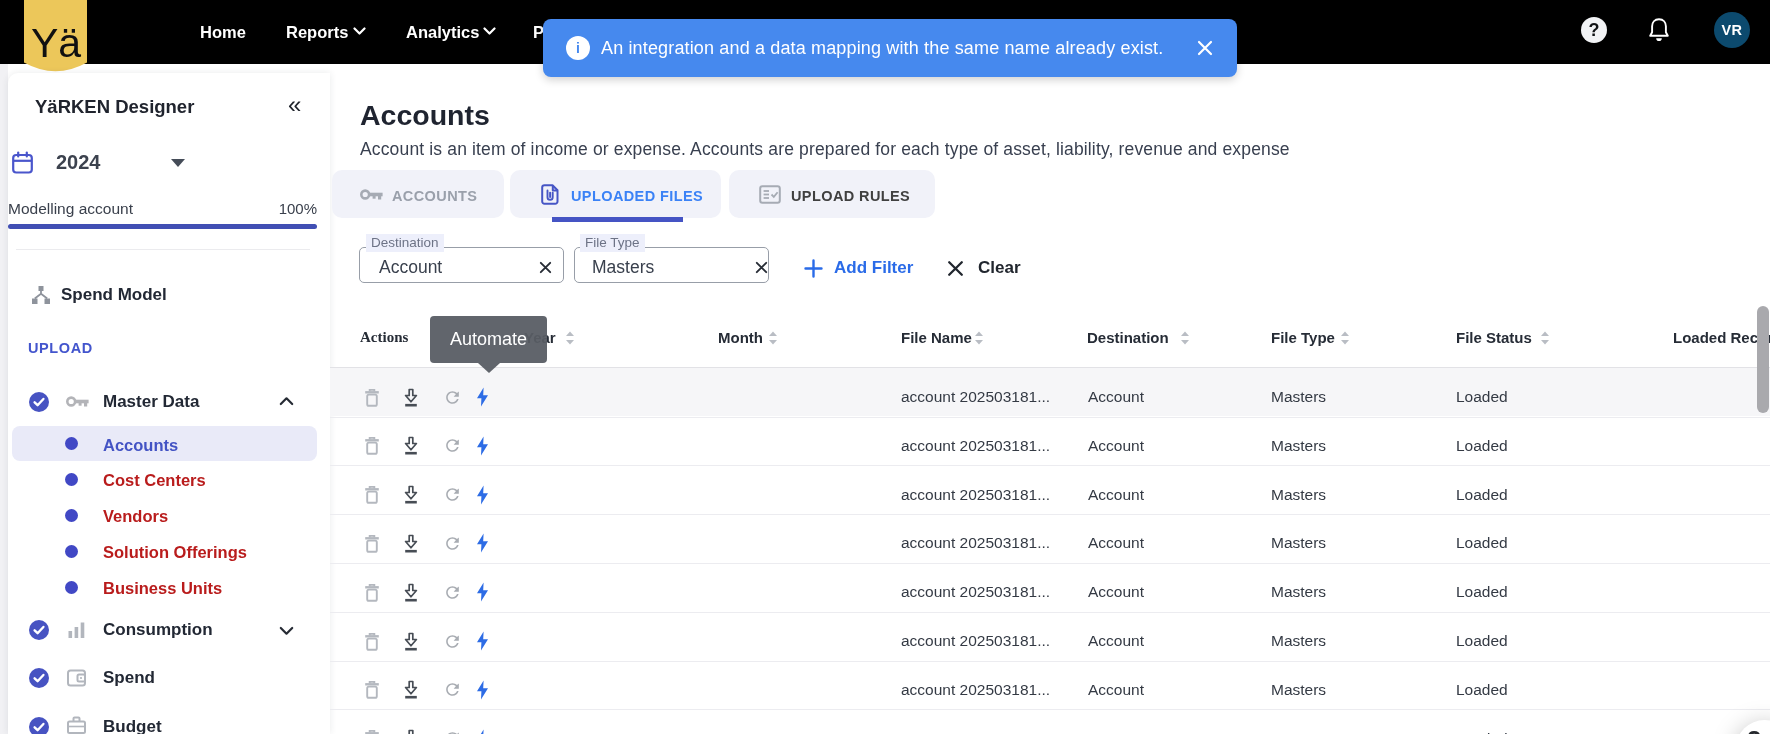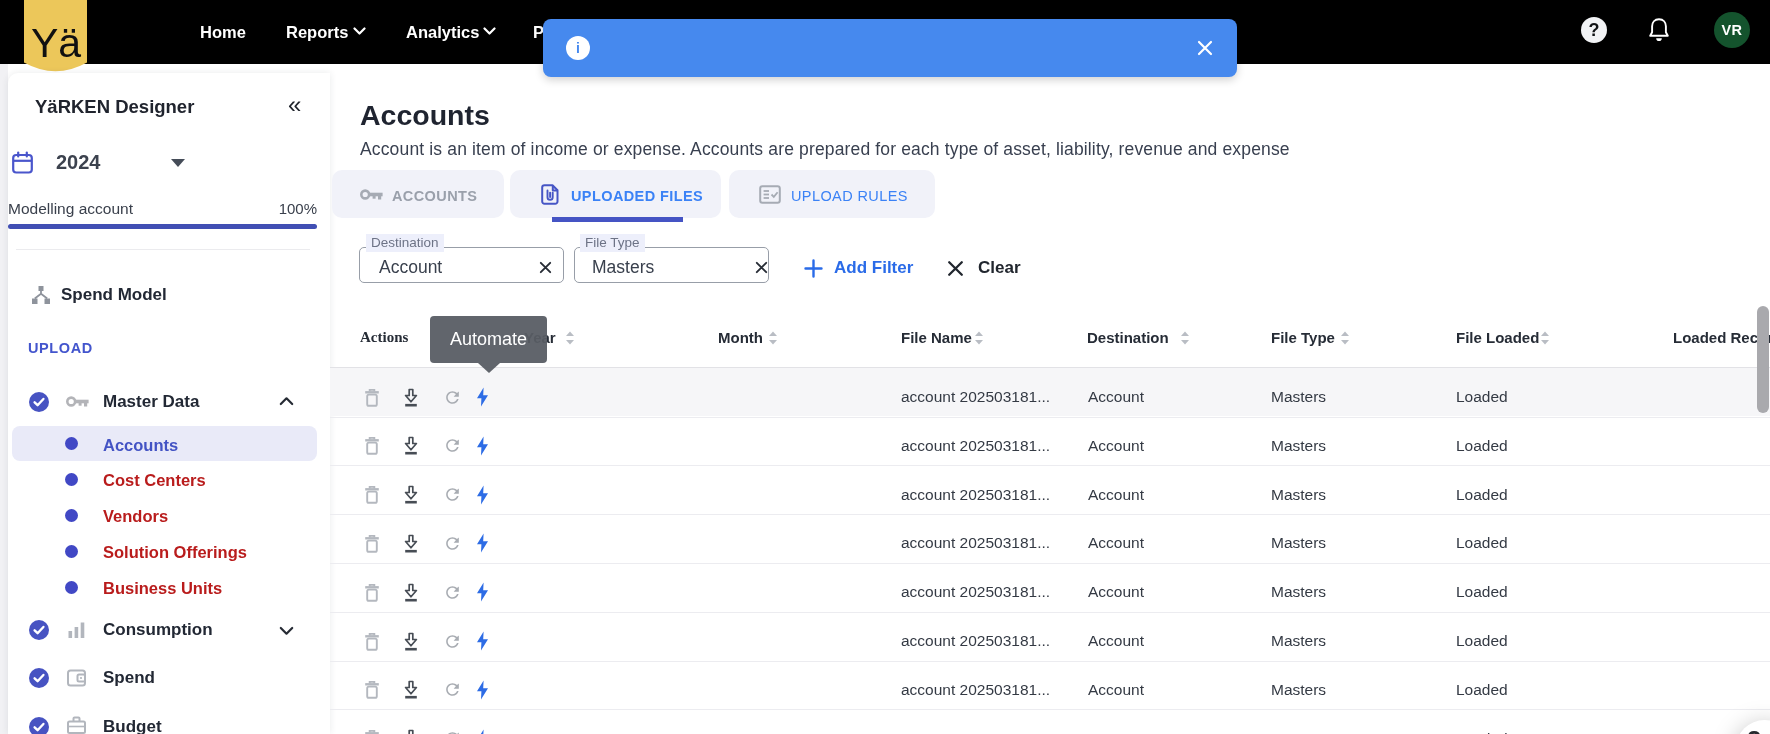--- a/index.html
+++ b/index.html
@@ -37,27 +37,28 @@
   <div class="nav" style="left:533px;">Planning</div>
 
   <div class="abs" style="left:1581px;top:17px;width:26px;height:26px;border-radius:50%;background:#f2f3f5;
     text-align:center;line-height:26px;font-size:18px;font-weight:700;color:#101214;">?</div>
 
   <svg class="abs" style="left:1648px;top:17px;" width="22" height="26" viewBox="0 0 22 26">
     <path d="M11,2.2 C6.6,2.2 4.1,5.4 4.1,9.3 L4.1,15.2 L2.2,18.8 L19.8,18.8 L17.9,15.2 L17.9,9.3 C17.9,5.4 15.4,2.2 11,2.2 Z" fill="none" stroke="#fff" stroke-width="1.9" stroke-linejoin="round"></path>
     <path d="M8.2,21.3 a2.8,2.8 0 0 0 5.6,0 Z" fill="#fff"></path>
   </svg>
 
-  <div class="abs" style="left:1714px;top:12px;width:36px;height:36px;border-radius:50%;background:#14532d;
+  <div class="abs" style="left:1714px;top:12px;width:36px;height:36px;border-radius:50%;background:#0c4a6e;
     text-align:center;line-height:36px;font-size:14.5px;font-weight:700;color:#fff;letter-spacing:.5px;">VR</div>
 
   <div class="abs" style="left:543px;top:19px;width:694px;height:58px;border-radius:8px;background:#4689ee;
       box-shadow:0 3px 8px rgba(0,0,0,0.18);">
     <div class="abs" style="left:23px;top:17px;width:24px;height:24px;border-radius:50%;background:#fff;
       text-align:center;line-height:24px;font-size:14px;font-weight:700;color:#4689ee;">i</div>
+    <div class="abs" style="left:58px;top:0;height:58px;line-height:58px;color:#fff;font-size:18px;letter-spacing:0.15px;">An integration and a data mapping with the same name already exist.</div>
     <svg class="abs" style="left:654px;top:21px;" width="16" height="16" viewBox="0 0 16 16">
       <path d="M2,2 L14,14 M14,2 L2,14" stroke="#fff" stroke-width="2.2" stroke-linecap="round"></path>
     </svg>
   </div>
 
   <div class="abs" style="left:0;top:64px;width:8px;height:670px;background:#f1f1f4;"></div>
   <div id="side" class="abs" style="left:8px;top:73px;width:322px;height:661px;background:#fff;
       border-radius:10px 0 0 0; box-shadow:0 0 7px rgba(40,45,60,0.10);">
 
     <div class="abs" style="left:27px;top:23px;font-size:18.5px;font-weight:700;color:#20242e;">YäRKEN Designer</div>
@@ -181,21 +182,21 @@
   </svg>
   <div class="abs" style="left:571px;top:188px;font-size:14.5px;font-weight:700;letter-spacing:.4px;color:#3b82f6;">UPLOADED FILES</div>
   <div class="abs" style="left:552px;top:217px;width:131px;height:5px;background:#4554c4;"></div>
   <svg class="abs" style="left:759px;top:185px;" width="22" height="19" viewBox="0 0 22 19">
     <rect x="1.2" y="1.2" width="19.6" height="16.6" rx="2.2" fill="none" stroke="#a6abb4" stroke-width="2"></rect>
     <line x1="4.6" y1="6" x2="10" y2="6" stroke="#a6abb4" stroke-width="1.8"></line>
     <line x1="4.6" y1="9.5" x2="10" y2="9.5" stroke="#a6abb4" stroke-width="1.8"></line>
     <line x1="4.6" y1="13" x2="10" y2="13" stroke="#a6abb4" stroke-width="1.8"></line>
     <path d="M12.5,9.5 L14.8,11.8 L18.6,7.2" fill="none" stroke="#a6abb4" stroke-width="1.8"></path>
   </svg>
-  <div class="abs" style="left:791px;top:188px;font-size:14.5px;font-weight:400;letter-spacing:.4px;color:#3b82f6;">UPLOAD RULES</div>
+  <div class="abs" style="left:791px;top:188px;font-size:14.5px;font-weight:700;letter-spacing:.4px;color:#404040;">UPLOAD RULES</div>
 
   <div class="abs" style="left:359px;top:247px;width:205px;height:36px;border:1.5px solid #989ea8;border-radius:5px;"></div>
   <div class="abs" style="left:366px;top:234px;height:18px;line-height:18px;padding:0 5px;background:#edeffb;font-size:13.5px;color:#6d7386;">Destination</div>
   <div class="abs" style="left:379px;top:257px;font-size:17.5px;color:#39404d;">Account</div>
   <svg class="abs" style="left:539px;top:261px;" width="13" height="13" viewBox="0 0 13 13">
     <path d="M1.8,1.8 L11.2,11.2 M11.2,1.8 L1.8,11.2" stroke="#272c35" stroke-width="1.9" stroke-linecap="round"></path>
   </svg>
   <div class="abs" style="left:574px;top:247px;width:195px;height:36px;border:1.5px solid #989ea8;border-radius:5px;"></div>
   <div class="abs" style="left:580px;top:234px;height:18px;line-height:18px;padding:0 5px;background:#edeffb;font-size:13.5px;color:#6d7386;">File Type</div>
   <div class="abs" style="left:592px;top:257px;font-size:17.5px;color:#39404d;">Masters</div>
@@ -210,21 +211,21 @@
     <path d="M2.2,2.2 L14.8,14.8 M14.8,2.2 L2.2,14.8" stroke="#21262e" stroke-width="2.3" stroke-linecap="round"></path>
   </svg>
   <div class="abs" style="left:978px;top:258px;font-size:17px;font-weight:700;color:#21262e;">Clear</div>
 
   <div class="hcell" style="left:360px;top:329px;font-family:Liberation Serif, serif;">Actions</div>
   <div class="hcell" style="left:524px;top:329px;">Year</div>
   <div class="hcell" style="left:718px;top:329px;">Month</div>
   <div class="hcell" style="left:901px;top:329px;">File Name</div>
   <div class="hcell" style="left:1087px;top:329px;">Destination</div>
   <div class="hcell" style="left:1271px;top:329px;">File Type</div>
-  <div class="hcell" style="left:1456px;top:329px;">File Loaded</div>
+  <div class="hcell" style="left:1456px;top:329px;">File Status</div>
   <div class="hcell" style="left:1673px;top:329px;">Loaded Records</div>
   <div class="abs" style="left:330px;top:367px;width:1440px;height:1px;background:#e2e2e6;"></div>
   <div class="abs" style="left:330px;top:368px;width:1440px;height:48px;background:#f6f6f8;"></div>
 
 </div>
 
   <svg class="abs" style="left:565px;top:331px;" width="10" height="14" viewBox="0 0 10 14">
     <path d="M5,0.5 L9,5 H1 Z" fill="#b9bdc4"></path>
     <path d="M5,13.5 L1,9 H9 Z" fill="#b9bdc4"></path>
   </svg>

